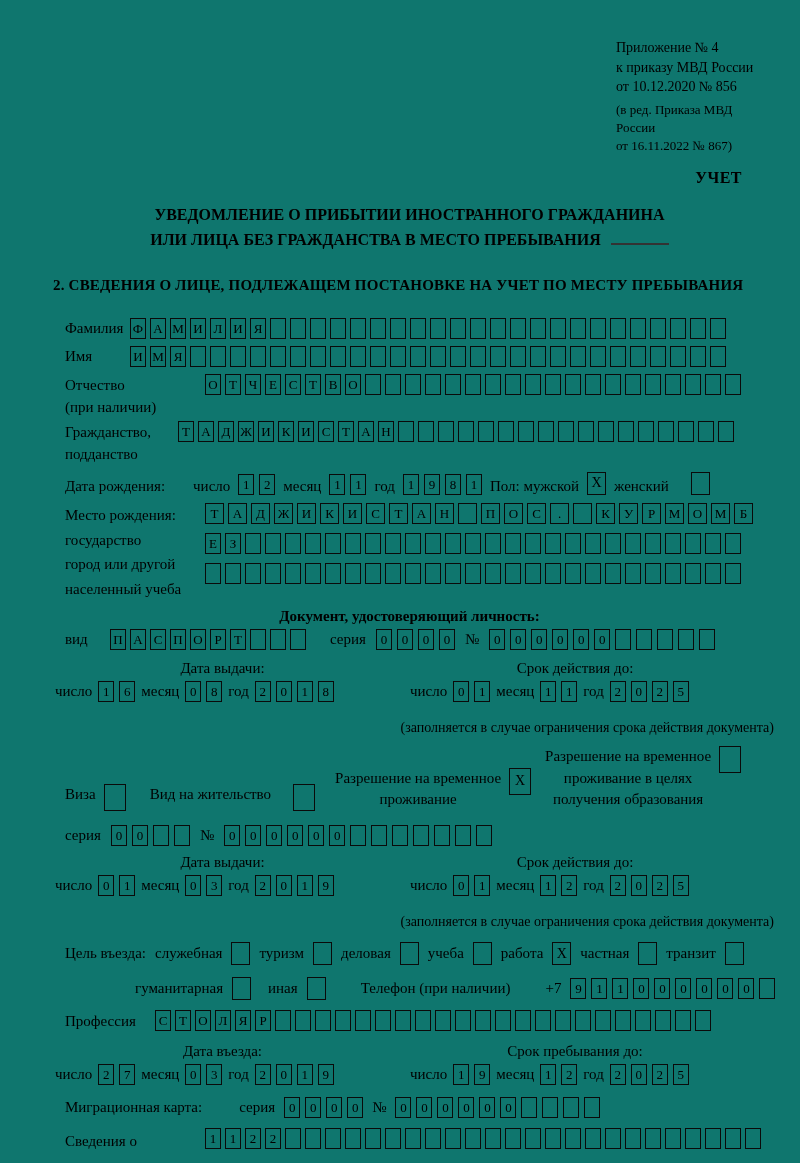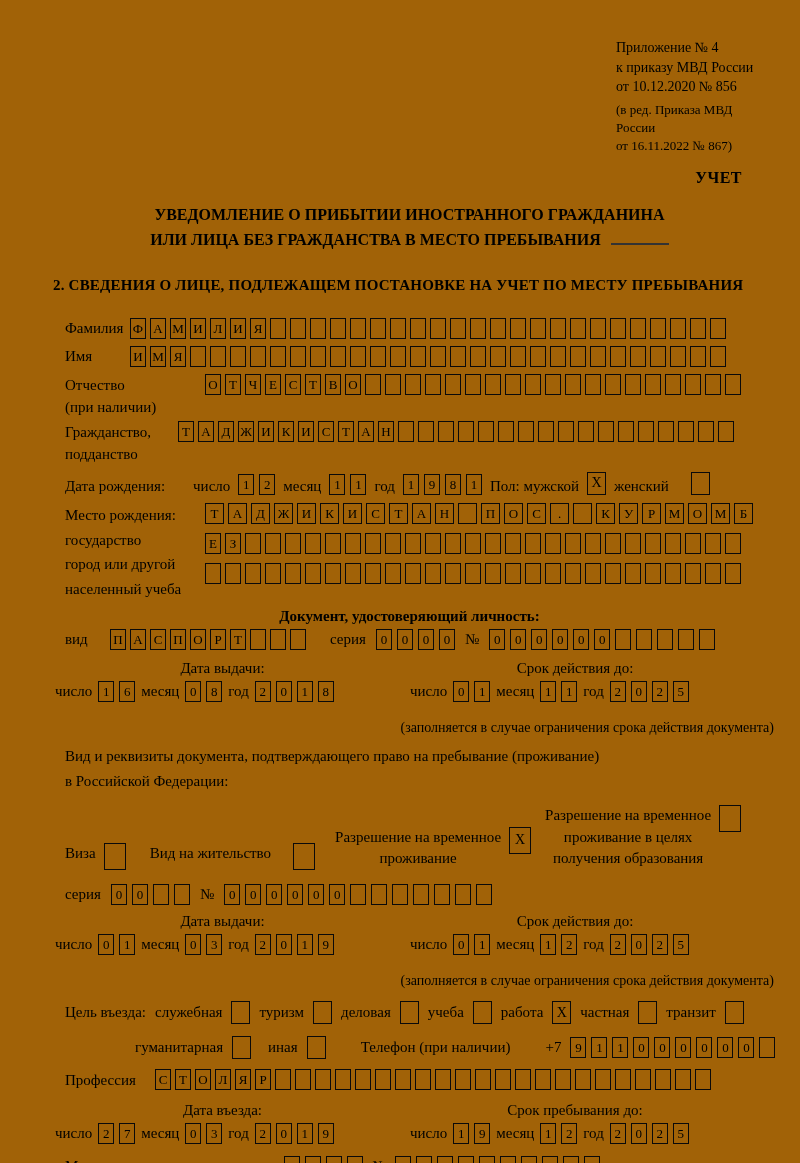--- a/index.html
+++ b/index.html
@@ -1,20 +1,20 @@
 <!DOCTYPE html>
 <html><head>
 <meta charset="utf-8">
 <style>
   html,body{margin:0;padding:0;background:#fff;}
   .page{
     position:relative;
     width:800px;height:1163px;
     box-sizing:border-box;
-    background:#a16207;color:#000;
+    background:#0f766e;color:#000;
     font-family:"Liberation Serif","DejaVu Serif",serif;
     font-size:15px;
     overflow:hidden;
     padding:38px 26px 0 65px;
   }
   
   .hdr{margin-left:551px;line-height:1.4;font-size:14px;}
   .hdr .rev{font-size:13px;}
   .hdr .rev.first{margin-top:4px;}
   .forma{text-align:right;font-weight:bold;font-size:16px;margin:14px 32px 0 0;letter-spacing:.5px;}
@@ -429,24 +429,20 @@
             <span class="cell">2</span>
             <span class="cell">0</span>
             <span class="cell">2</span>
             <span class="cell">5</span>
           </span>
       </div>
     </div>
   </div>
   <div class="note">(заполняется в случае ограничения срока действия документа)</div>
 
-  <div style="margin-top:8px;line-height:1.7;">
-    <div>Вид и реквизиты документа, подтверждающего право на пребывание (проживание)</div>
-    <div>в Российской Федерации:</div>
-  </div>
 
   <div class="opts">
     <div class="opt">
       <span class="ol">Виза</span>
       <span class="chk" style="width:22px;height:27px;"></span>
     </div>
     <div class="opt" style="margin-left:10px;">
       <span class="ol">Вид на жительство</span>
       <span class="chk" style="width:22px;height:27px;margin-left:14px;"></span>
     </div>

